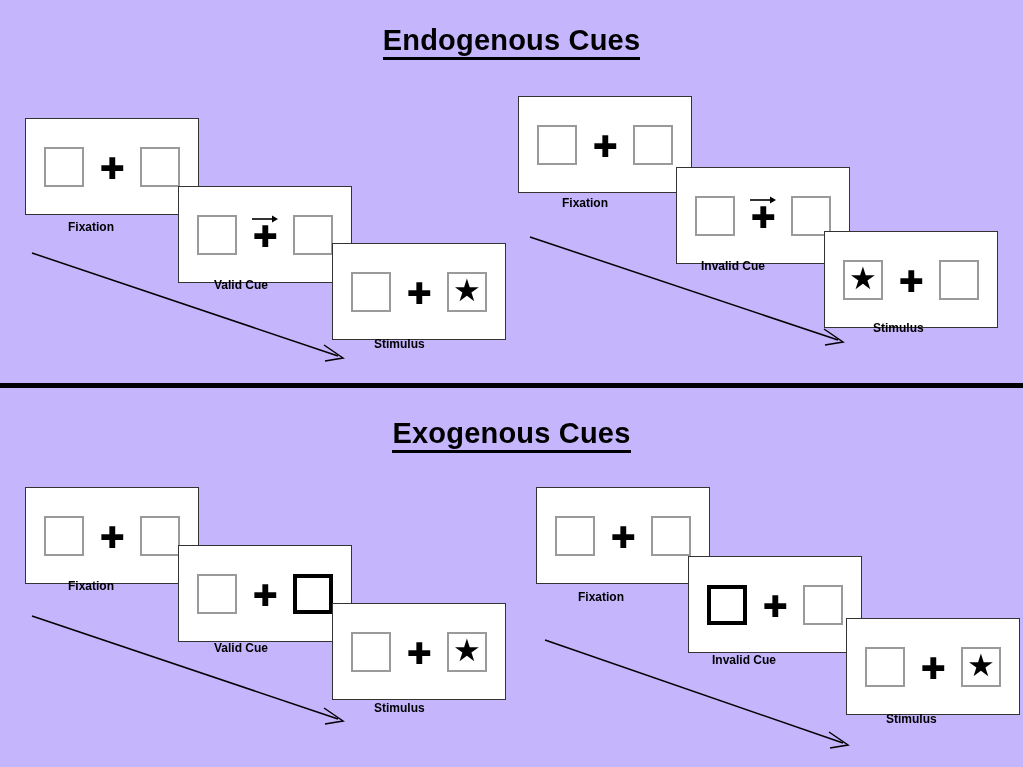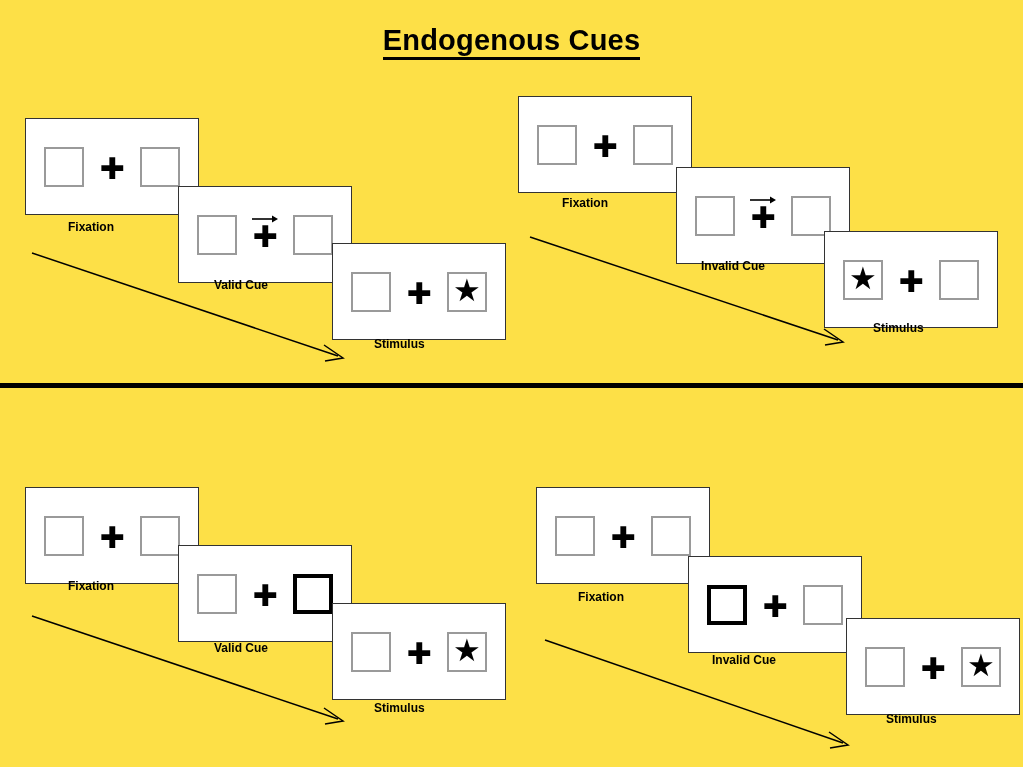--- a/index.html
+++ b/index.html
@@ -7,21 +7,21 @@
     padding: 0;
     background: #ffffff;
   }
   body {
     font-family: "Liberation Sans", sans-serif;
   }
   #figure {
     position: relative;
     width: 1023px;
     height: 767px;
-    background: #fde047;
+    background: #c4b5fd;
     overflow: hidden;
   }
 
   .section-title {
     position: absolute;
     width: 100%;
     text-align: center;
     font-weight: bold;
     font-size: 29px;
     color: #000000;
@@ -241,20 +241,23 @@
   </div>
   <div class="caption" style="left:873px; top:321px">Stimulus</div>
 
   <svg class="time-arrow" style="left:523px; top:229px" width="330" height="125" viewBox="0 0 330 125">
     <line x1="7" y1="8" x2="315" y2="111" stroke="#000" stroke-width="1.5"></line>
     <polyline points="301,100 320,113 302,116" fill="none" stroke="#000" stroke-width="1.5"></polyline>
   </svg>
 
   <div class="divider" style="top:383px"></div>
 
+  <div class="section-title" style="top:417px">
+    <span>Exogenous Cues</span>
+  </div>
 
   <div class="panel" style="left:25px; top:487px">
     <div class="panel-inner">
       <div class="box">
           <span class="star hidden">★</span>
         </div>
       <div class="center-mark">
 
         <span class="plus">✚</span>
       </div>

